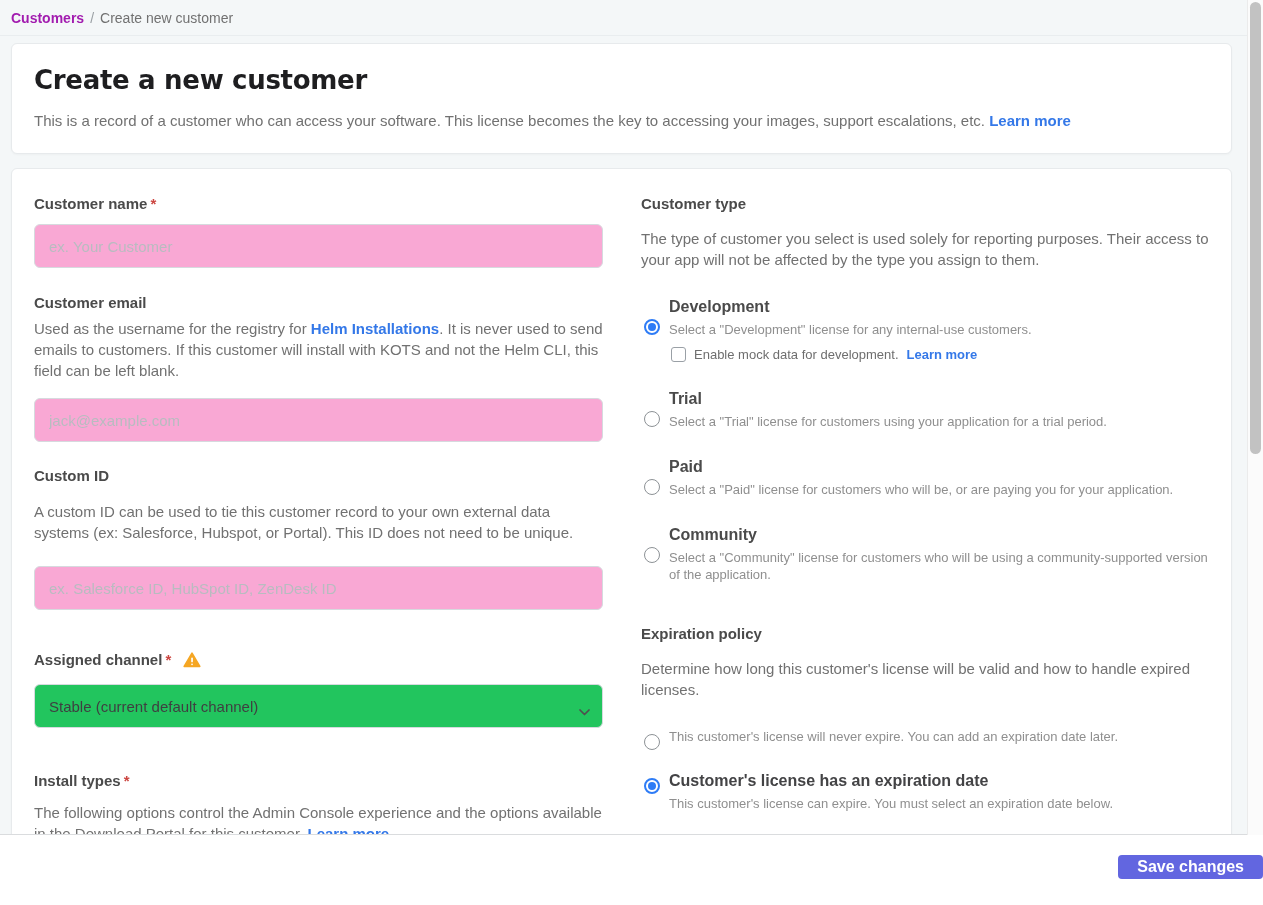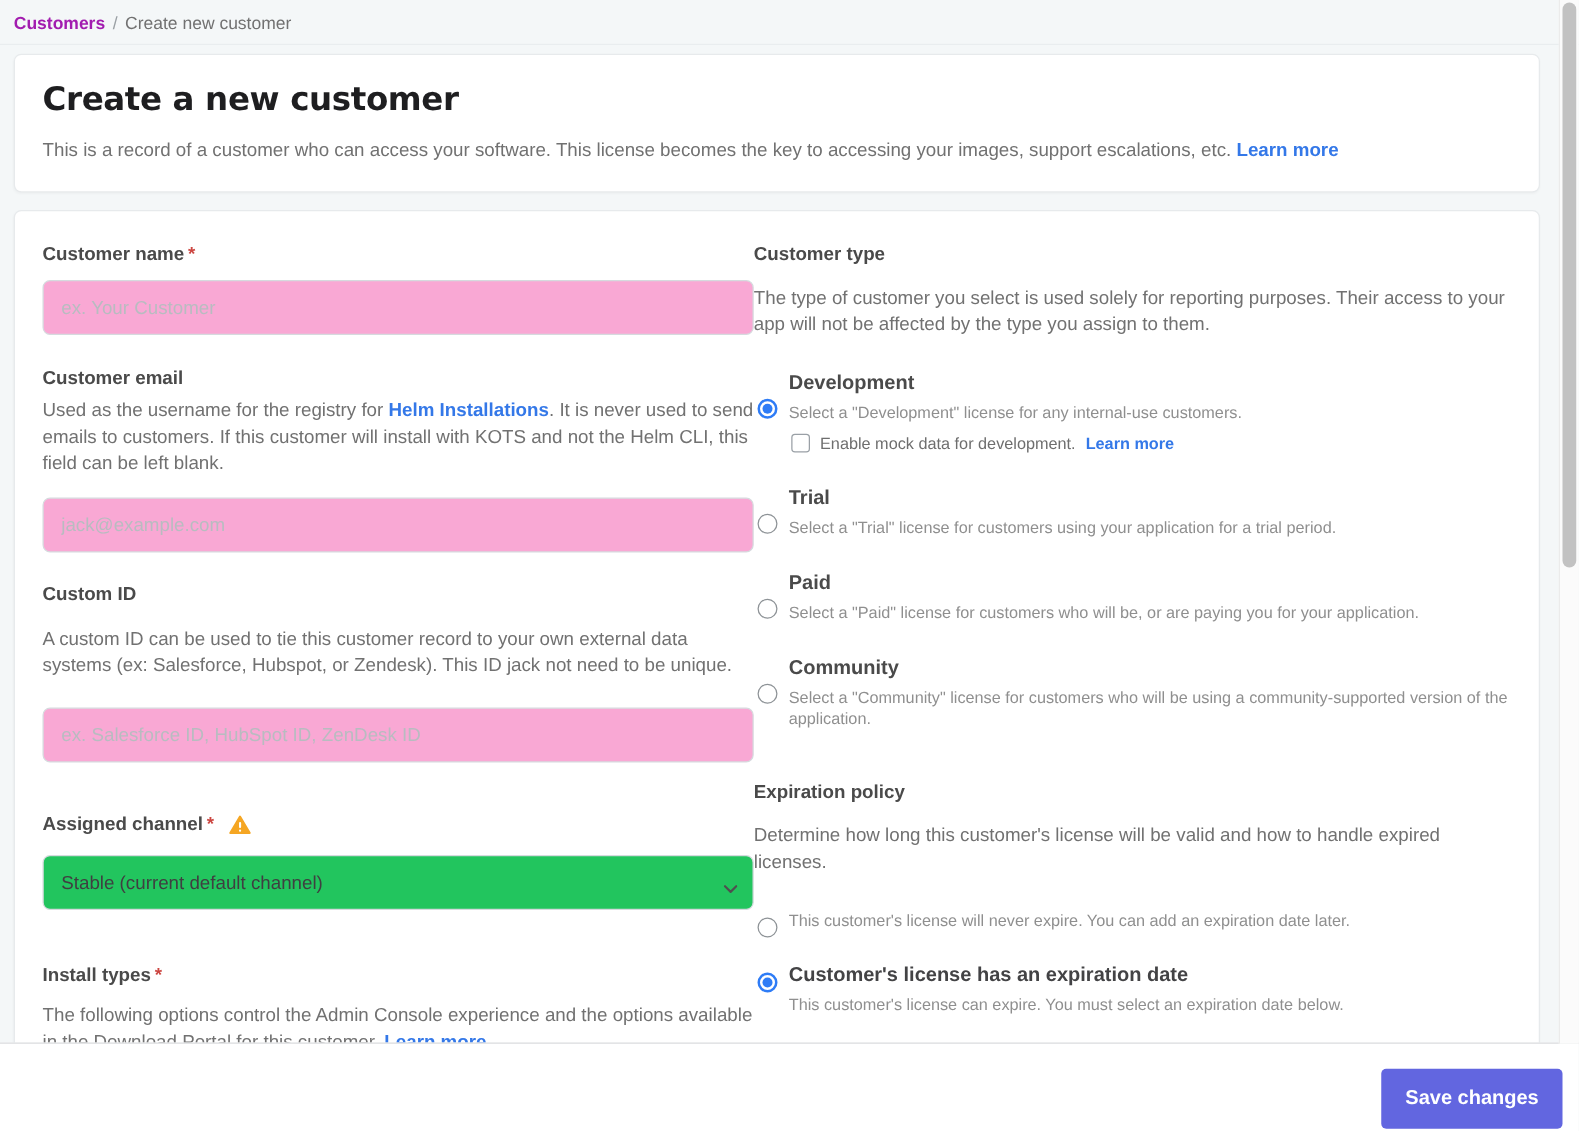--- a/index.html
+++ b/index.html
@@ -33,21 +33,21 @@
     font-family:"DejaVu Sans", sans-serif;
     font-size:26px; font-weight:700; color:#1e1e20; letter-spacing:-0.3px;
     margin-bottom:15px;
   }
   .header-desc { font-size:15px; color:#717171; line-height:21px; }
   a.link { color:#3478e8; text-decoration:none; font-weight:600; cursor:pointer; }
 
   .main-card {
     margin-top:14px; height:672px; overflow:hidden;
     padding:26px 22px;
-    display:grid; grid-template-columns:569px 1fr; 
+    display:grid; grid-template-columns:569px 1fr; column-gap:38px;
   }
 
   
   .field-label { font-size:15px; font-weight:600; color:#4a4a4a; }
   .req { color:#cc4641; font-weight:700; margin-left:3px; }
   .help-text { font-size:15px; color:#717171; line-height:21px; }
   .text-input {
     width:100%; height:44px; border:1px solid #d6dade; border-radius:6px;
     padding:0 14px; font-size:15px; color:#4a4a4a;
     font-family:"Liberation Sans", sans-serif; outline:none; background:#f9a8d4;
@@ -105,21 +105,21 @@
   .exp-group .radio { top:6px; }
   .exp-group { margin-top:27px; }
   .exp-group.first { margin-top:28px; }
 
   
   .footer-bar {
     position:absolute; left:0; right:0; top:834px; height:71px;
     background:#fff; border-top:1px solid #dadcde; z-index:5;
   }
   .save-btn {
-    position:absolute; right:13px; top:20px; height:48px;
+    position:absolute; right:0; top:20px; height:24px;
     background:#6266e0; color:#fff; border:none; border-radius:4px;
     font-family:"Liberation Sans", sans-serif;
     font-size:16px; font-weight:700; padding:0 19px; cursor:pointer;
   }
 
   
   .scrollbar {
     position:absolute; right:0; top:0; width:16px; height:835px;
     background:#fbfbfb; border-left:1px solid #ebebeb; z-index:6;
   }
@@ -162,21 +162,21 @@
         <div class="field-label">Customer email</div>
         <div class="help-text email-help">
           <span>Used as the username for the registry for</span>
           <a class="link">Helm Installations</a><span>. It is never used to send emails to customers. If this customer will install with KOTS and not the Helm CLI, this field can be left blank.</span>
         </div>
         <input class="text-input email-input" type="text" placeholder="jack@example.com" style="">
       </div>
 
       <div class="sec-custom">
         <div class="field-label">Custom ID</div>
-        <div class="help-text custom-help">A custom ID can be used to tie this customer record to your own external data systems (ex: Salesforce, Hubspot, or Zendesk). This ID jack not need to be unique.</div>
+        <div class="help-text custom-help">A custom ID can be used to tie this customer record to your own external data systems (ex: Salesforce, Hubspot, or Portal). This ID does not need to be unique.</div>
         <input class="text-input custom-input" type="text" placeholder="ex. Salesforce ID, HubSpot ID, ZenDesk ID" style="">
       </div>
 
       <div class="sec-channel">
         <div class="channel-label-row">
           <span class="field-label">
             <span>Assigned channel</span><span class="req">*</span>
           </span>
           <span class="warn-icon">
             <svg width="18" height="16" viewBox="0 0 18 16">

